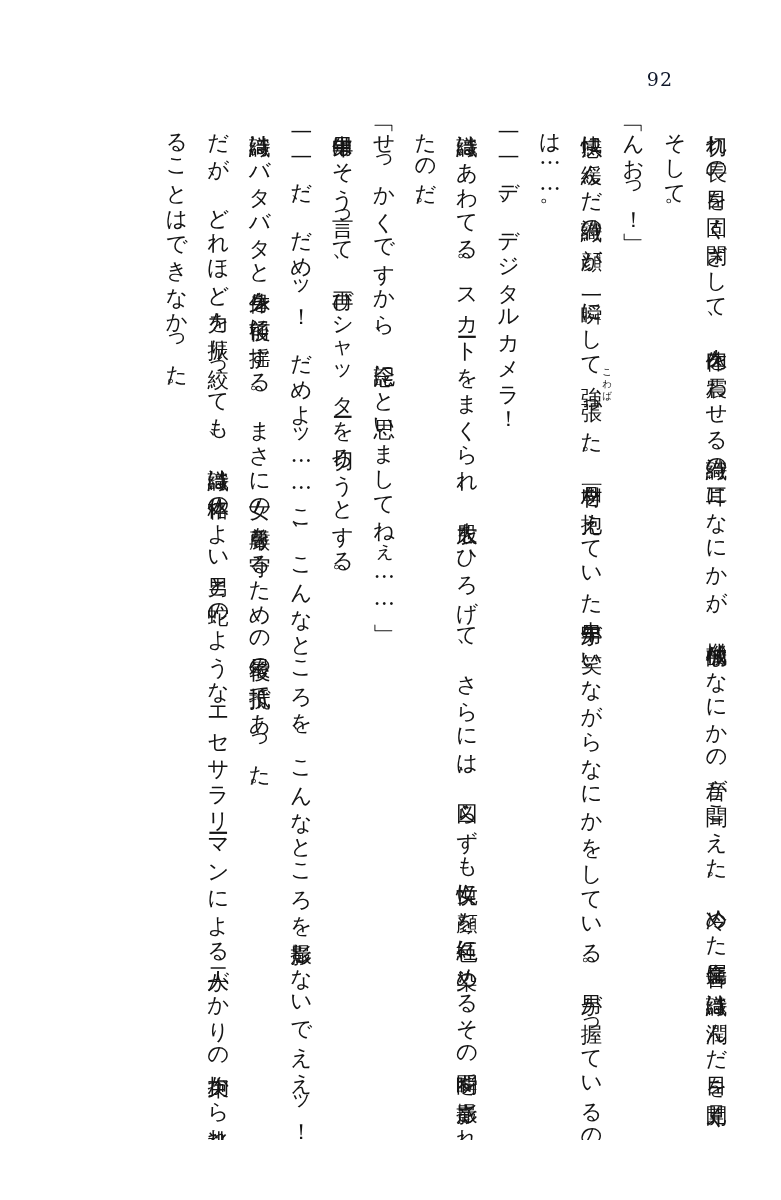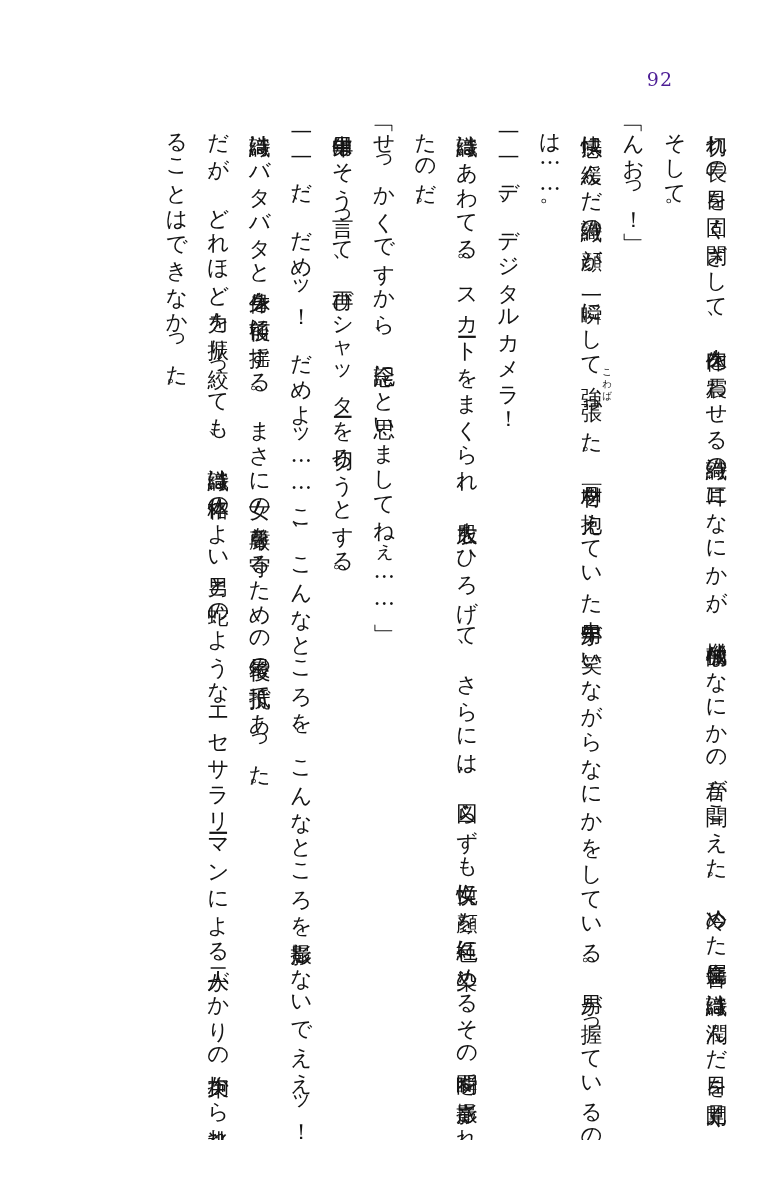--- a/index.html
+++ b/index.html
@@ -19,21 +19,21 @@
     width: 781px;
     height: 1200px;
     background: #ffffff;
   }
   .page-number {
     position: absolute;
     top: 68px;
     right: 108px;
     font-size: 19px;
     letter-spacing: 1px;
-    color: #4c1d95;
+    color: #0f172a;
     font-family: "DejaVu Serif", "Liberation Serif", serif;
   }
   .body-text {
     position: absolute;
     top: 118px;
     right: 44px;
     left: 44px;
     bottom: 60px;
     writing-mode: vertical-rl;
     text-orientation: upright;

